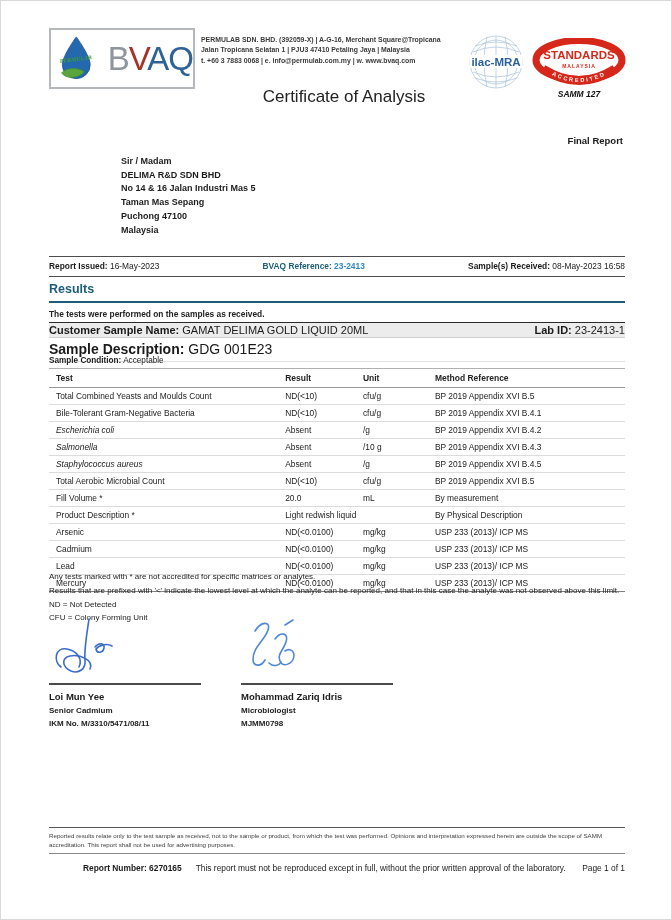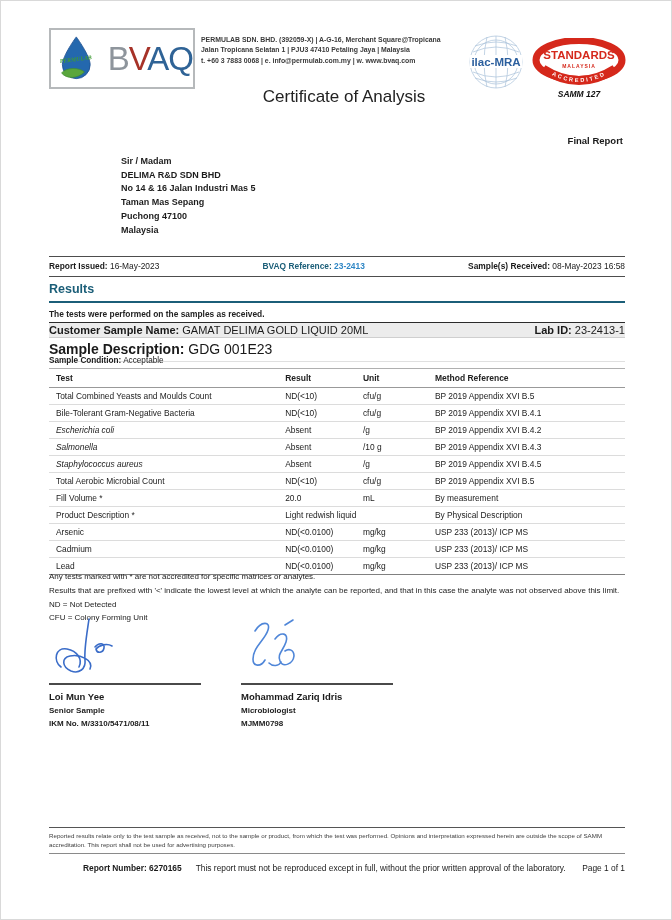--- a/index.html
+++ b/index.html
@@ -219,41 +219,47 @@
           <td>ND(&lt;0.0100)</td>
           <td>mg/kg</td>
           <td>USP 233 (2013)/ ICP MS</td>
         </tr>
       <tr>
           <td class="c1">Lead</td>
           <td>ND(&lt;0.0100)</td>
           <td>mg/kg</td>
           <td>USP 233 (2013)/ ICP MS</td>
         </tr>
+      <tr>
+          <td class="c1">Mercury</td>
+          <td>ND(&lt;0.0100)</td>
+          <td>mg/kg</td>
+          <td>USP 233 (2013)/ ICP MS</td>
+        </tr>
     </tbody>
   </table>
 
   <div class="notes">
     <div>Any tests marked with * are not accredited for specific matrices or analytes.</div>
     <div>Results that are prefixed with '&lt;' indicate the lowest level at which the analyte can be reported, and that in this case the analyte was not observed above this limit.</div>
     <div>ND = Not Detected</div>
     <div>CFU = Colony Forming Unit</div>
   </div>
 
   <div class="sig-block sig-left">
     <svg width="90" height="60" viewBox="0 0 90 60">
       <g fill="none" stroke="#3a6cc8" stroke-width="1.6" stroke-linecap="round">
         <path d="M40,2 C38,16 35,32 36,43 C37,52 30,57 22,54 C13,50 12,41 21,39 C31,37 45,43 41,52"></path>
         <path d="M12,50 C4,44 6,30 18,32 C28,34 34,42 30,50"></path>
         <path d="M46,30 C50,25 56,26 55,31 C54,36 48,37 47,32 C50,28 58,26 63,29"></path>
       </g>
     </svg>
     <div class="sig-rule"></div>
     <div class="sig-name">Loi Mun Yee</div>
-    <div class="sig-title">Senior Sample</div>
+    <div class="sig-title">Senior Cadmium</div>
     <div class="sig-id">IKM No. M/3310/5471/08/11</div>
   </div>
 
   <div class="sig-block sig-right">
     <svg width="90" height="60" viewBox="0 0 90 60">
       <g fill="none" stroke="#4f86d8" stroke-width="1.6" stroke-linecap="round">
         <path d="M14,14 C20,4 30,4 27,13 C24,23 12,30 12,42 C12,50 20,50 24,43"></path>
         <path d="M34,22 C40,14 48,16 45,25 C42,34 36,37 39,44 C42,51 52,47 53,39 C53,33 48,31 44,34"></path>
         <path d="M44,8 L52,3"></path>
         <path d="M28,46 C32,50 38,49 40,45"></path>

